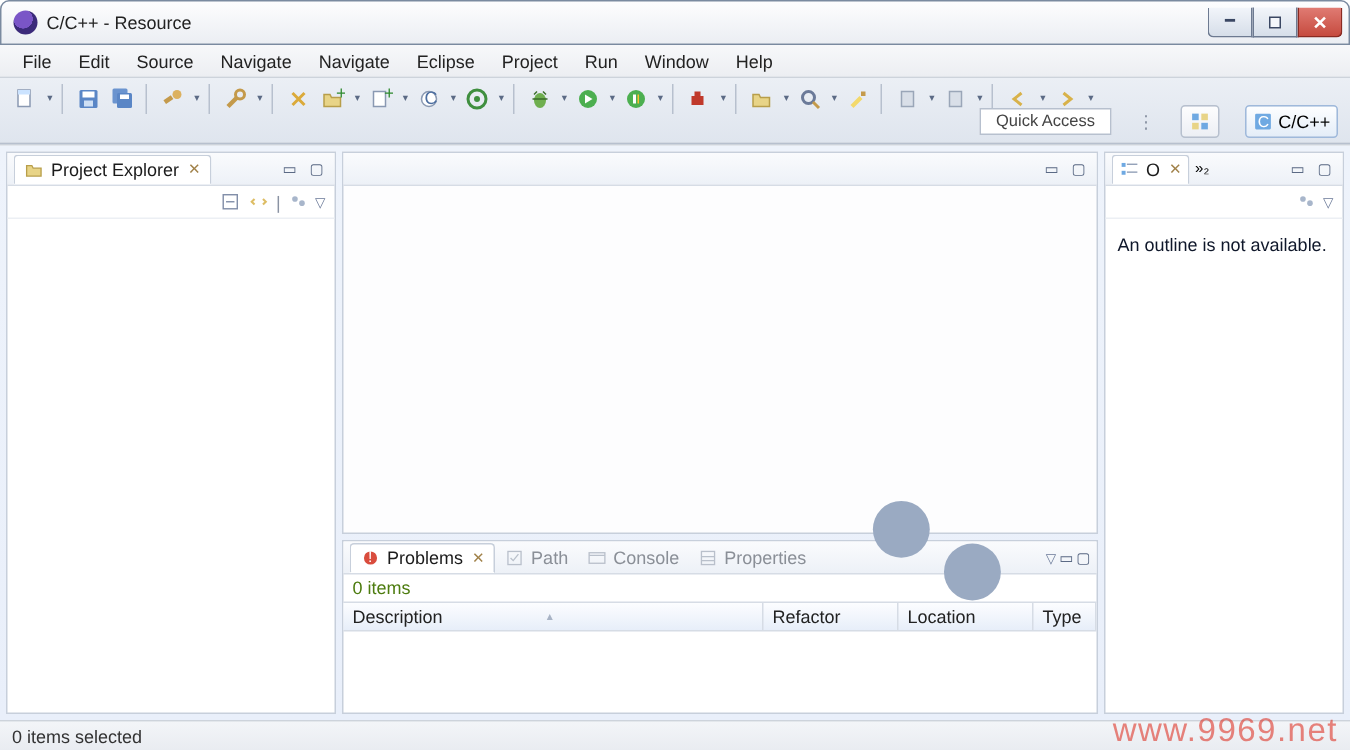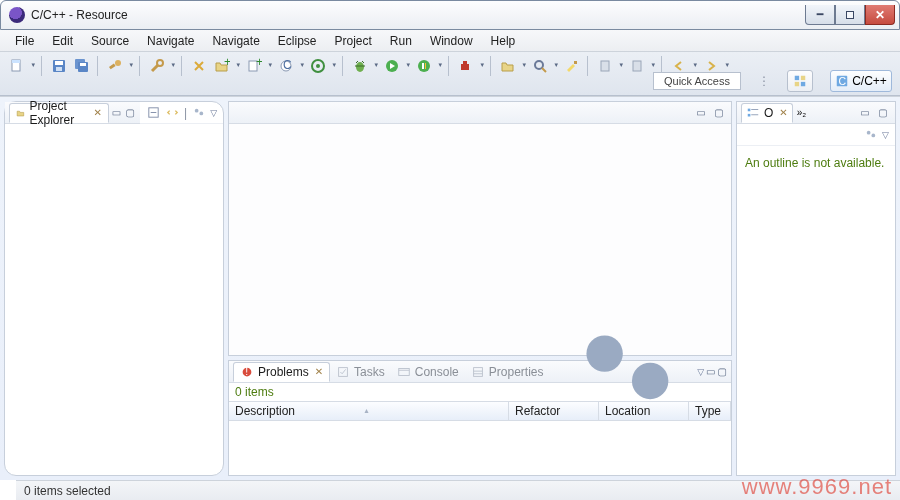--- a/index.html
+++ b/index.html
@@ -30,50 +30,50 @@
 .ic { width:16px; height:16px; display:block; }
 .toolbar-right { position:absolute; right:8px; bottom:3px; display:flex; align-items:center; gap:17px; }
 .quick { background:#fff; border:1px solid #b7c0ce; padding:2px 10px; font-size:11px; color:#444; }
 .persp-btn { width:26px; height:22px; border:1px solid #b7c0ce; border-radius:3px; display:inline-flex; align-items:center; justify-content:center; background:linear-gradient(#fdfdfe,#eceff4); }
 .persp-cc { width:62px; height:22px; border:1px solid #9fb9db; background:linear-gradient(#fdfeff,#e4edf8); border-radius:3px; display:inline-flex; align-items:center; justify-content:center; gap:3px; }
 
 
 .workspace { position:absolute; top:96px; bottom:20px; left:0; right:0; background:linear-gradient(#eef3fb,#e9effa); border-top:1px solid #cdd3db; display:flex; padding:4px; gap:4px; }
 .pane { background:#fff; border:1px solid #c7cfdb; position:relative; }
 .pane.editor { background:#fdfdfe; }
-.left { width:220px; display:flex; flex-direction:row;border-radius:12px; }
+.left { width:220px; display:flex; flex-direction:column; }
 .center { flex:1; display:flex; flex-direction:column; }
 .right { width:160px; display:flex; flex-direction:column; }
 
 .tabrow { height:22px; display:flex; align-items:center; border-bottom:1px solid #d6dce5; background:linear-gradient(#fafbfd,#edf1f7); padding:0 4px; }
 .tab { display:flex; align-items:center; gap:4px; padding:2px 6px; height:20px; background:#fff; border:1px solid #c7cfdb; border-bottom-color:#fff; border-radius:3px 3px 0 0; }
 .tab .ticon { width:14px; height:14px; }
 .tab .tx { color:#1b1b1b; }
 .tab .close { color:#a1824a; font-size:10px; margin-left:2px; }
 .tabrow .spacer { flex:1; }
 .tabrow .mini { width:16px; height:16px; display:inline-flex; align-items:center; justify-content:center; color:#5b6a85; font-size:10px; margin-left:2px; }
 
 .viewtool { height:22px; display:flex; align-items:center; justify-content:flex-end; gap:4px; padding:0 6px; border-bottom:1px solid #eceff4; }
 .viewtool .ic2 { width:15px; height:15px; opacity:.85; }
 
 .body { flex:1; }
-.right .msg { padding:10px 8px; color:#4d7c0f; }
+.right .msg { padding:10px 8px; color:#0f172a; }
 
 .center-top { flex:1; }
 .center-bottom { height:116px; display:flex; flex-direction:column; }
 .center-bottom .tabrow { background:linear-gradient(#fafbfd,#edf1f7); }
 .center-bottom .tab.inactive { background:transparent; border:none; color:#8a8f97; }
 .center-bottom .tab.inactive .tx { color:#8a8f97; }
 .items-label { padding:2px 6px; color:#4d7c0f; }
 .tablehead { display:flex; height:20px; background:linear-gradient(#fcfdff,#e7eef9); border-top:1px solid #d6dce5; border-bottom:1px solid #d6dce5; }
 .th { border-right:1px solid #d6dce5; padding:2px 6px; color:#222; position:relative; }
 .th.sort::after { content:"▴"; font-size:8px; color:#a8b3c5; position:absolute; right:50%; top:4px; }
 
 
-.statusbar { position:absolute; left:16px; right:0; bottom:0; height:20px; background:linear-gradient(#f3f5f8,#e9ecf1); border-top:1px solid #cdd3db; display:flex; align-items:center; padding:0 8px; color:#333; }
+.statusbar { position:absolute; left:0; right:0; bottom:0; height:20px; background:linear-gradient(#f3f5f8,#e9ecf1); border-top:1px solid #cdd3db; display:flex; align-items:center; padding:0 8px; color:#333; }
 
 
 .watermark { position:absolute; right:8px; bottom:0; font-size:22px; color:rgba(220,34,20,0.55); font-family:Arial,sans-serif; letter-spacing:1px; pointer-events:none; }
 
 
 svg { display:block; }
 </style>
 </head>
 <body>
 
@@ -312,21 +312,21 @@
               <text x="6" y="11" font-size="8" fill="#fff">!</text>
             </svg>
           <span class="tx">Problems</span>
           <span class="close">✕</span>
         </div>
         <div class="tab inactive">
           <svg class="ticon" viewBox="0 0 16 16">
               <rect x="3" y="3" width="10" height="10" fill="none" stroke="#b9c0cb"></rect>
               <path d="M5 8 L7 10 L11 5" stroke="#b9c0cb" fill="none"></path>
             </svg>
-          <span class="tx">Tasks</span>
+          <span class="tx">Path</span>
         </div>
         <div class="tab inactive">
           <svg class="ticon" viewBox="0 0 16 16">
               <rect x="2" y="4" width="12" height="8" fill="none" stroke="#b9c0cb"></rect>
               <line x1="2" y1="6" x2="14" y2="6" stroke="#b9c0cb"></line>
             </svg>
           <span class="tx">Console</span>
         </div>
         <div class="tab inactive">
           <svg class="ticon" viewBox="0 0 16 16">

